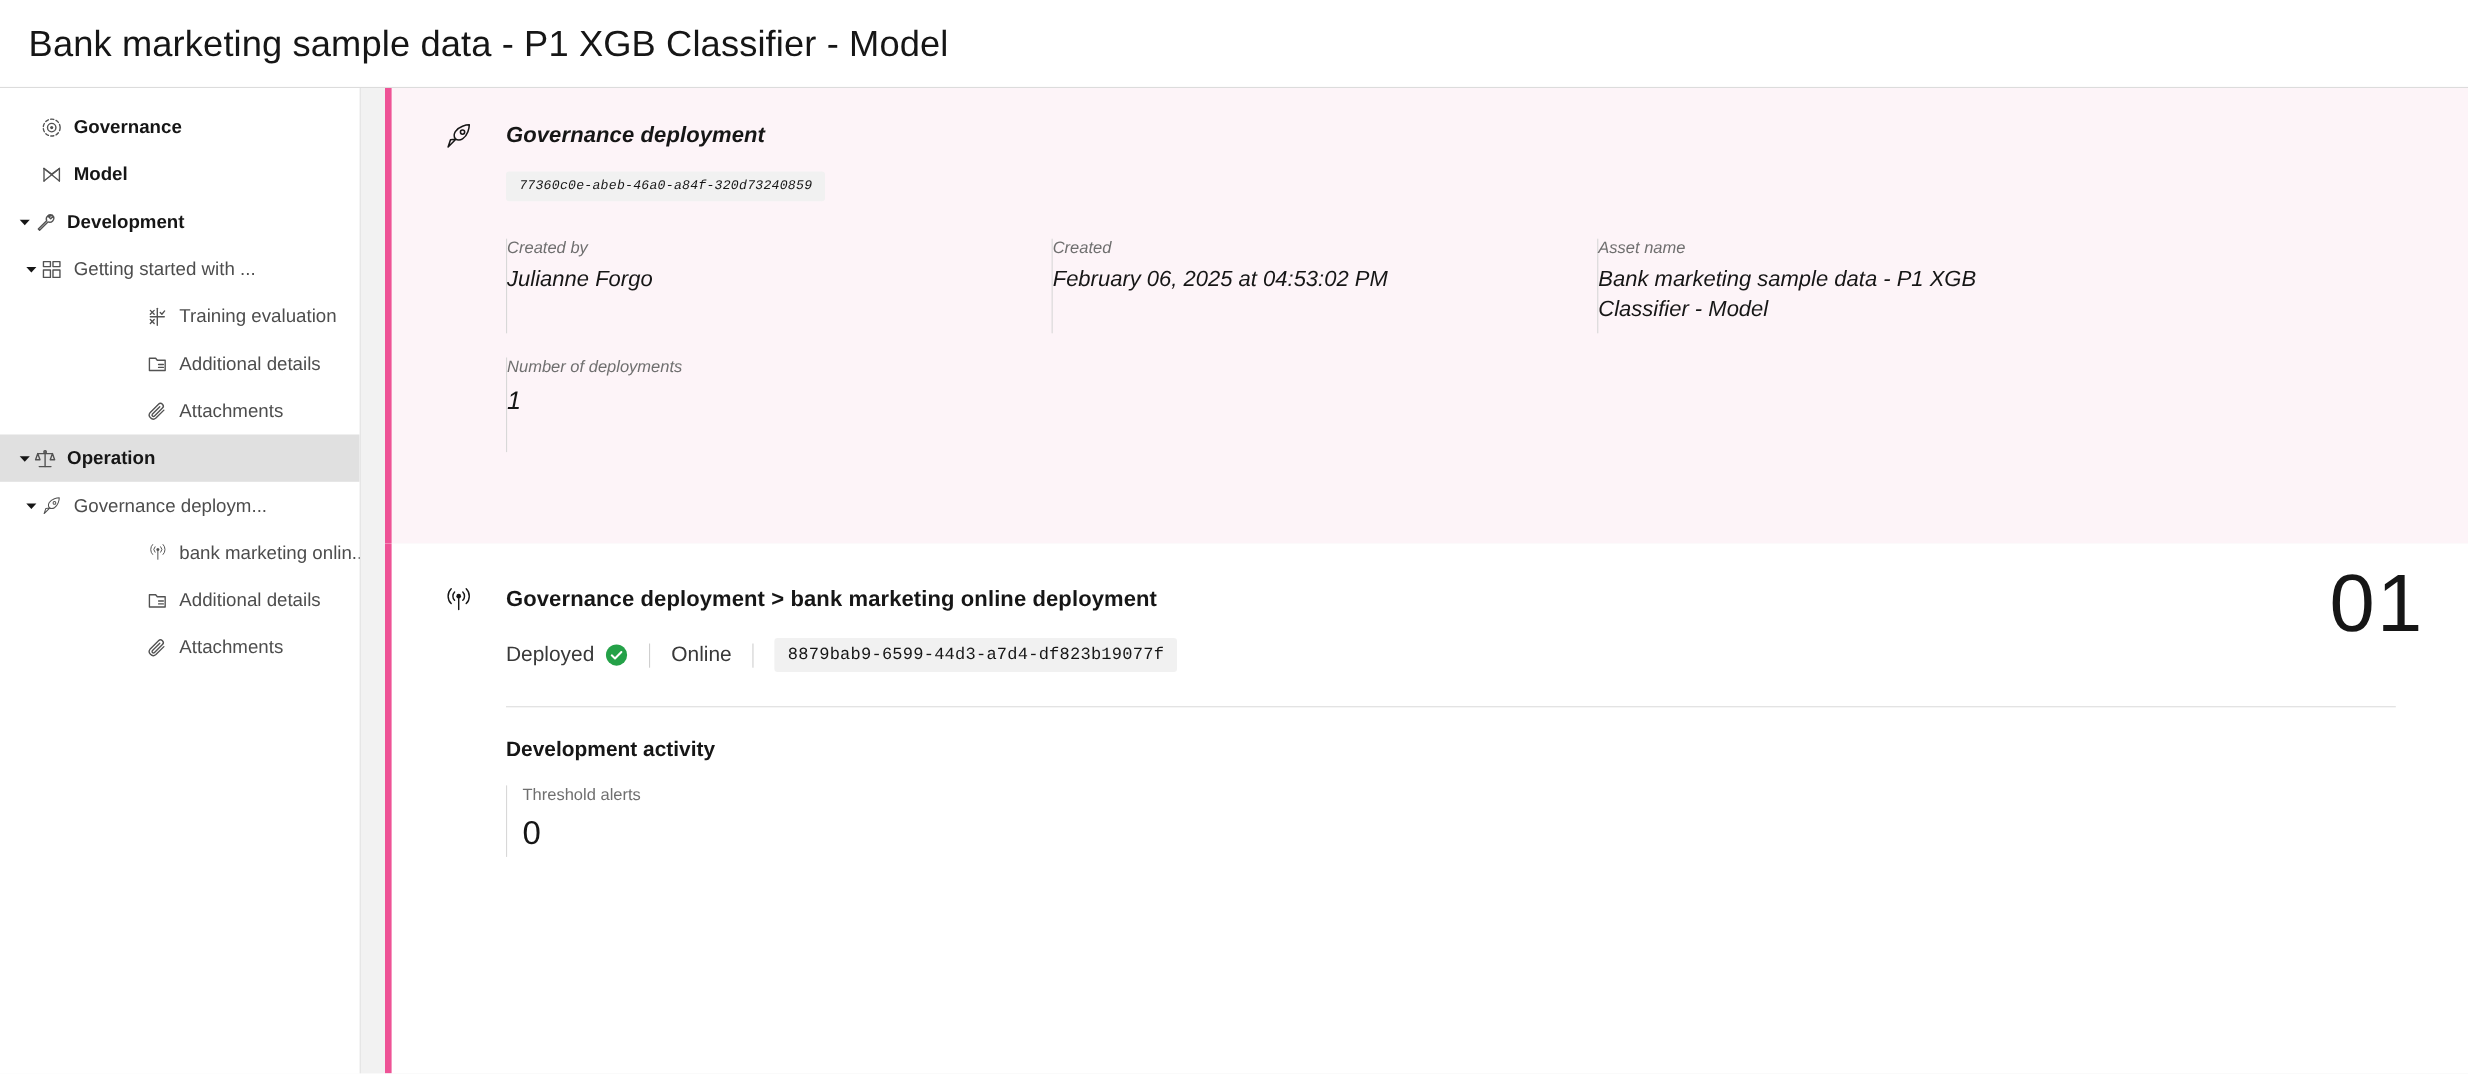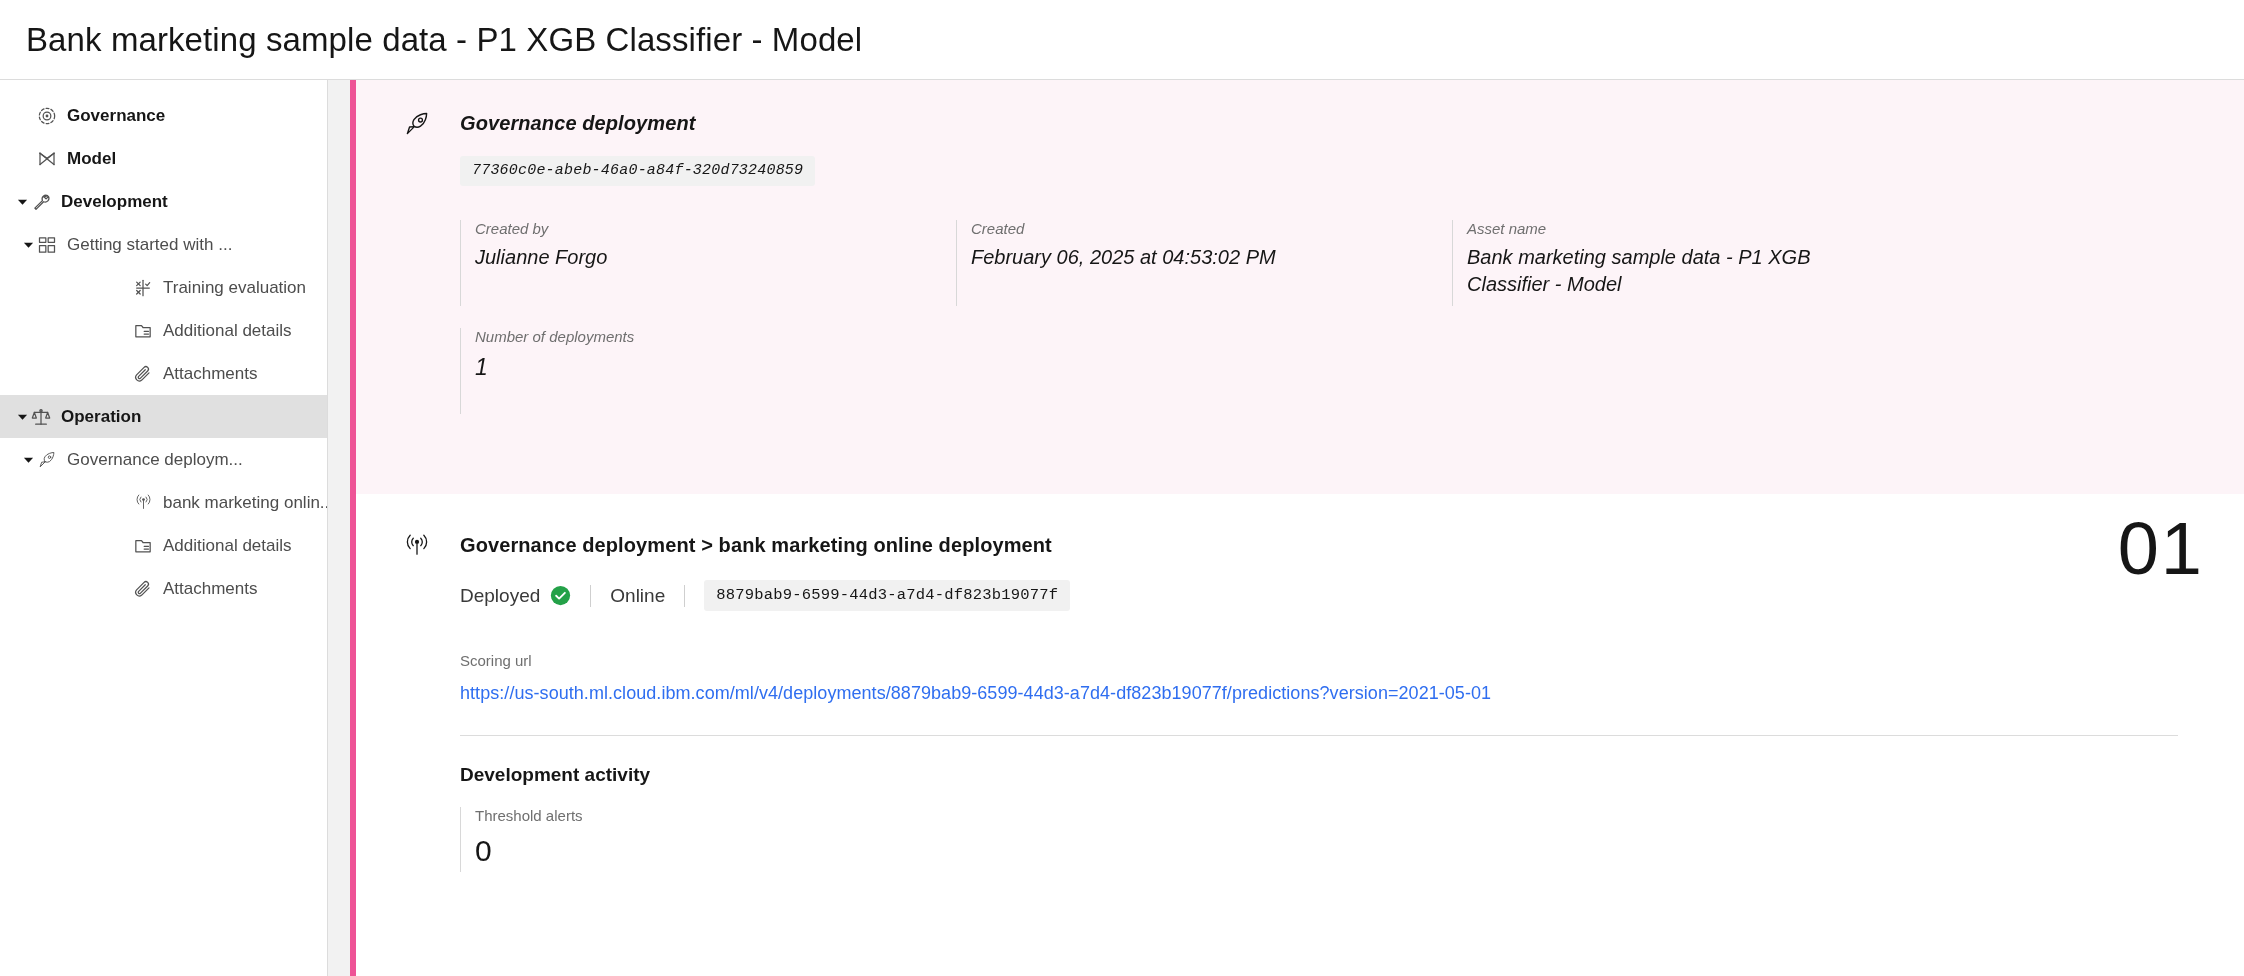--- a/index.html
+++ b/index.html
@@ -146,33 +146,32 @@
     white-space: nowrap;
   }
 
   .uuid-chip {
     display: inline-block;
     margin-top: 21px;
     padding: 6px 12px 7px 12px;
     background: #f1f1f1;
     border-radius: 3px;
     font-family: "Liberation Mono", monospace;
-    font-size: 15px;
+    font-size: 12px;
     letter-spacing: 0.2px;
     color: #161616;
   }
 
   .meta-grid {
     display: flex;
     margin-top: 34px;
   }
   .meta-col {
     box-sizing: border-box;
     border-left: 1px solid #d8d8d8;
-    padding-left: 14px;
     padding-right: 24px;
     min-height: 86px;
   }
   .meta-col.c1 { width: 496px; }
   .meta-col.c2 { width: 496px; }
   .meta-col.c3 { width: 470px; }
   .meta-col.full { width: 496px; margin-top: 22px; }
   .meta-label {
     font-size: 15px;
     color: #6f6f6f;
@@ -497,24 +496,20 @@
               <circle cx="12" cy="12" r="11" fill="#24a148"></circle>
               <path d="M7 12.3 L10.4 15.6 L17 8.9" fill="none" stroke="#ffffff" stroke-width="2.1" stroke-linecap="round" stroke-linejoin="round"></path>
             </svg>
           </span>
           <span class="status-sep"></span>
           <span class="status-text">Online</span>
           <span class="status-sep"></span>
           <span class="status-chip">8879bab9-6599-44d3-a7d4-df823b19077f</span>
         </div>
 
-        <div class="scoring-block">
-          <div class="scoring-label">Scoring url</div>
-          <a class="scoring-link">https://us-south.ml.cloud.ibm.com/ml/v4/deployments/8879bab9-6599-44d3-a7d4-df823b19077f/predictions?version=2021-05-01</a>
-        </div>
 
         <div class="divider"></div>
 
         <div class="eval-title">Development activity</div>
 
         <div class="eval-metric">
           <div class="meta-label">Threshold alerts</div>
           <div class="meta-value num">0</div>
         </div>
 

